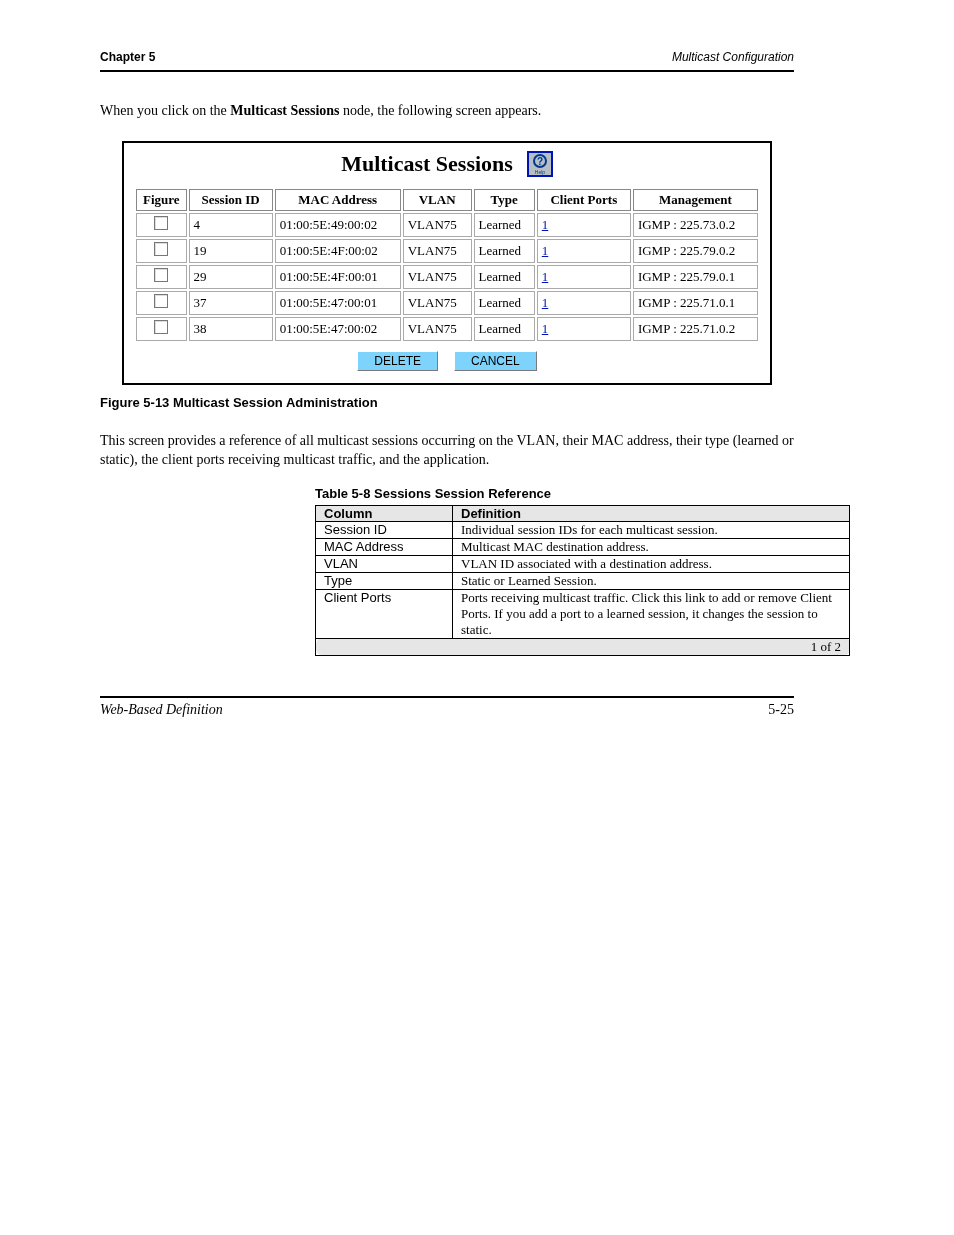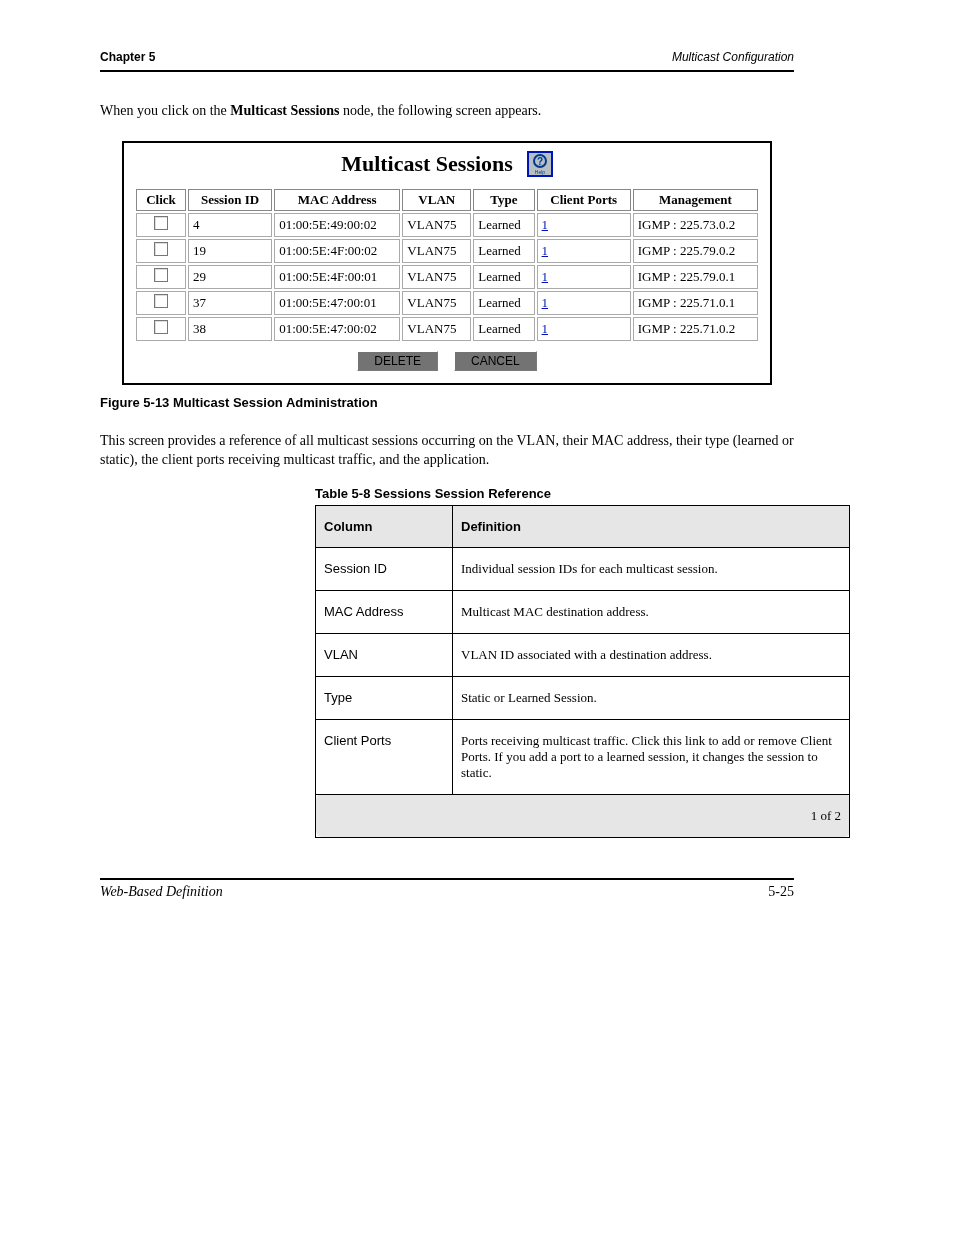--- a/index.html
+++ b/index.html
@@ -106,21 +106,21 @@
   .link1 { color: #0013b8; text-decoration: underline; }
 
   .btn-row {
     text-align: center;
     margin-top: 8px;
   }
   .winbtn {
     font-family: Arial, Helvetica, sans-serif;
     font-size: 12px;
     padding: 2px 16px;
-    background: #737373;
+    background: #7dd3fc;
     border-top: 1px solid #fff;
     border-left: 1px solid #fff;
     border-right: 1px solid #7a7a7a;
     border-bottom: 1px solid #7a7a7a;
     margin: 0 6px;
     display: inline-block;
   }
 
   .figure-caption {
     margin: 10px 0 22px 0;
@@ -138,21 +138,21 @@
   }
   .ref-table {
     margin-left: 215px;
     border-collapse: collapse;
     width: 535px;
     font-family: "Times New Roman", serif;
     font-size: 13px;
   }
   .ref-table th, .ref-table td {
     border: 1px solid #000;
-    padding: 13px 8px;
+    padding: 0 8px;
     text-align: left;
     vertical-align: top;
   }
   .ref-table thead th {
     background: #e6e6e6;
     font-family: Arial, Helvetica, sans-serif;
     font-weight: bold;
   }
   .ref-table tfoot td {
     background: #e6e6e6;
@@ -202,21 +202,21 @@
             <circle cx="13" cy="10" r="6" fill="none" stroke="#003b8f" stroke-width="2"></circle>
             <text x="13" y="14" text-anchor="middle" font-family="Arial" font-size="10" font-weight="bold" fill="#003b8f">?</text>
             <text x="13" y="23" text-anchor="middle" font-family="Arial" font-size="5" fill="#003b8f">Help</text>
           </svg>
         </span>
       </div>
 
       <table class="ms-table">
         <thead>
           <tr>
-            <th>Click</th>
+            <th>Figure</th>
             <th>Session ID</th>
             <th>MAC Address</th>
             <th>VLAN</th>
             <th>Type</th>
             <th>Client Ports</th>
             <th>Management</th>
           </tr>
         </thead>
         <tbody>
           <tr>

